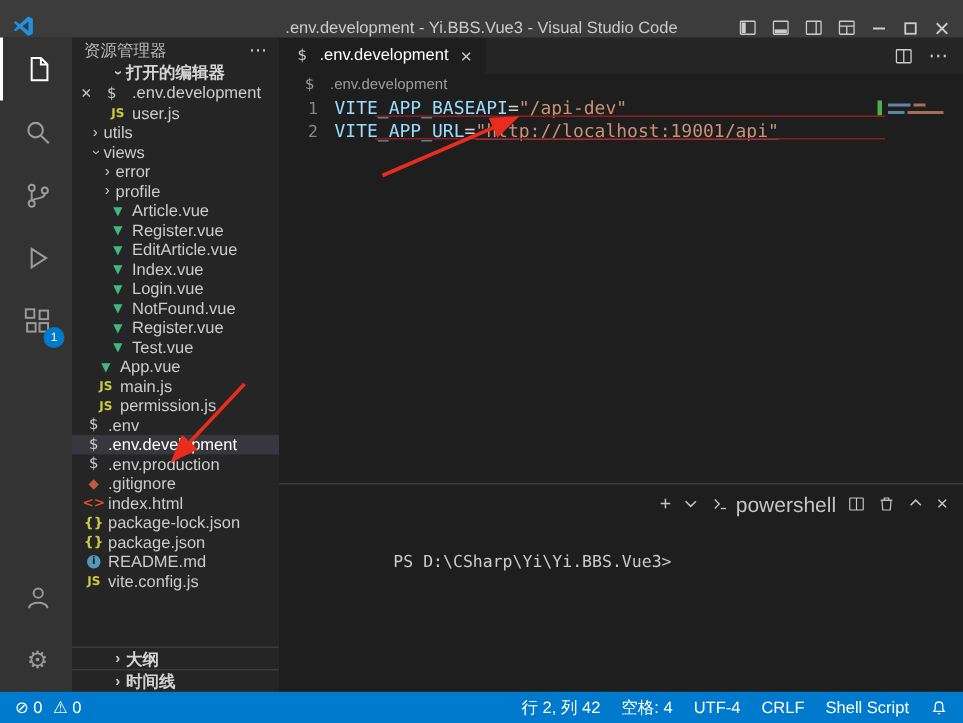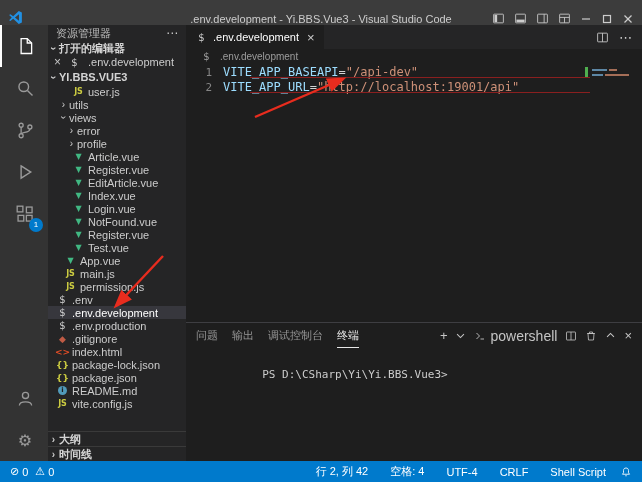--- a/index.html
+++ b/index.html
@@ -21,21 +21,21 @@
   .ab-item { height:42px; display:flex; align-items:center; justify-content:center; position:relative; border-left:2px solid transparent; cursor:pointer; }
   .ab-item.active { border-left-color:#ffffff; }
   .badge { position:absolute; right:5px; bottom:3px; background:#007acc; color:#fff; border-radius:50%; width:14px; height:14px; font-size:8px; line-height:14px; text-align:center; }
   .ab-bottom { margin-top:auto; display:flex; flex-direction:column; }
   .gear-glyph { font-size:16px; color:#9a9a9a; }
 
   
   .sidebar { width:138px; background:#252526; display:flex; flex-direction:column; font-size:11px; overflow:hidden; flex:none; }
   .sb-title { height:16px; padding:0 8px; display:flex; align-items:center; justify-content:space-between; color:#bbbbbb; flex:none; }
   .more-glyph { color:#cccccc; font-size:12px; cursor:pointer; }
-  .section-h { display:flex; align-items:center; font-weight:bold; color:#d4d4d4; font-size:11px; height:14px; flex:none; cursor:pointer; white-space:nowrap; }
+  .section-h { display:flex; align-items:center; font-weight:bold; color:#d4d4d4; font-size:11px; height:14px; flex:none; cursor:pointer; white-space:nowrap;padding-left:25px; }
   .section-h.project { height:16px; }
   .twistie { width:11px; font-size:10px; color:#cccccc; display:inline-block; text-align:center; flex:none; transition:none; }
   .twistie.open { transform:rotate(90deg); }
   .open-editor-row { height:14px; display:flex; align-items:center; padding-left:6px; gap:4px; cursor:pointer; white-space:nowrap; }
   .oe-close { color:#c5c5c5; font-size:12px; width:10px; }
   .file-tree { flex:none; overflow:hidden; }
   .row { display:flex; align-items:center; height:13px; color:#cccccc; cursor:pointer; white-space:nowrap; }
   .row.selected { background:#37373d; }
   .row.selected .rlabel { color:#ffffff; }
   .rlabel { font-size:11px; }
@@ -187,24 +187,20 @@
       </div>
       <div class="section-h">
         <span class="twistie open">›</span>
         <span>打开的编辑器</span>
       </div>
       <div class="open-editor-row">
         <span class="oe-close">×</span>
         <span class="ficon ficon-env" style="color:#cccccc">$</span>
         <span class="rlabel">.env.development</span>
       </div>
-      <div class="section-h project">
-        <span class="twistie open">›</span>
-        <span>YI.BBS.VUE3</span>
-      </div>
       <div class="file-tree">
           <div class="row" style="padding-left: 24px;">
             <span class="ficon ficon-js" style="color: rgb(203, 203, 65);">JS</span>
             <span class="rlabel">user.js</span>
           </div>
           <div class="row" style="padding-left: 10px;">
             <span class="twistie">›</span>
             <span class="rlabel">utils</span>
           </div>
           <div class="row" style="padding-left: 10px;">
@@ -341,26 +337,20 @@
         <div class="mm-change"></div>
         <div class="minimap">
           <div class="mm-line" style="top:3px;left:0;width:15px;background:#5d87a5;"></div>
           <div class="mm-line" style="top:3px;left:17px;width:8px;background:#a56e57;"></div>
           <div class="mm-line" style="top:8px;left:0;width:11px;background:#5d87a5;"></div>
           <div class="mm-line" style="top:8px;left:13px;width:24px;background:#a56e57;"></div>
         </div>
       </div>
       <div class="panel">
         <div class="panel-header">
-          <div class="panel-tabs">
-              <div class="panel-tab">问题</div>
-              <div class="panel-tab">输出</div>
-              <div class="panel-tab">调试控制台</div>
-              <div class="panel-tab active">终端</div>
-            </div>
           <div class="panel-actions">
             <span class="pa-glyph">+</span>
             <svg width="11" height="11" viewBox="0 0 16 16" fill="none" stroke="#c5c5c5" stroke-width="1.5">
                 <polyline points="3,6 8,11 13,6"></polyline>
               </svg>
             <span class="ps-label">
               <svg width="12" height="12" viewBox="0 0 24 24" fill="none" stroke="#c5c5c5" stroke-width="1.8">
                   <polyline points="5,6 11,12 5,18"></polyline>
                   <line x1="13" y1="18" x2="20" y2="18"></line>
                 </svg>
@@ -391,21 +381,21 @@
   <div class="statusbar">
     <div class="sb-left">
       <div class="sb-group">
         <span>⊘</span>
         <span>0</span>
         <span style="margin-left:4px;">⚠</span>
         <span>0</span>
       </div>
     </div>
     <div class="sb-right">
-      <div style="display:flex;gap:22px;align-items:center;">
+      <div style="display:flex;gap:14px;align-items:center;">
           <div class="status-item">行 2, 列 42</div>
           <div class="status-item">空格: 4</div>
           <div class="status-item">UTF-4</div>
           <div class="status-item">CRLF</div>
           <div class="status-item">Shell Script</div>
         </div>
       <svg width="12" height="12" viewBox="0 0 24 24" fill="none" stroke="#ffffff" stroke-width="1.7">
           <path d="M12 4 C8.7 4 7 6.2 7 9 v4.5 L5 16.5 h14 L17 13.5 V9 c0-2.8-1.7-5-5-5 z"></path>
           <line x1="10.5" y1="19.5" x2="13.5" y2="19.5"></line>
         </svg>

